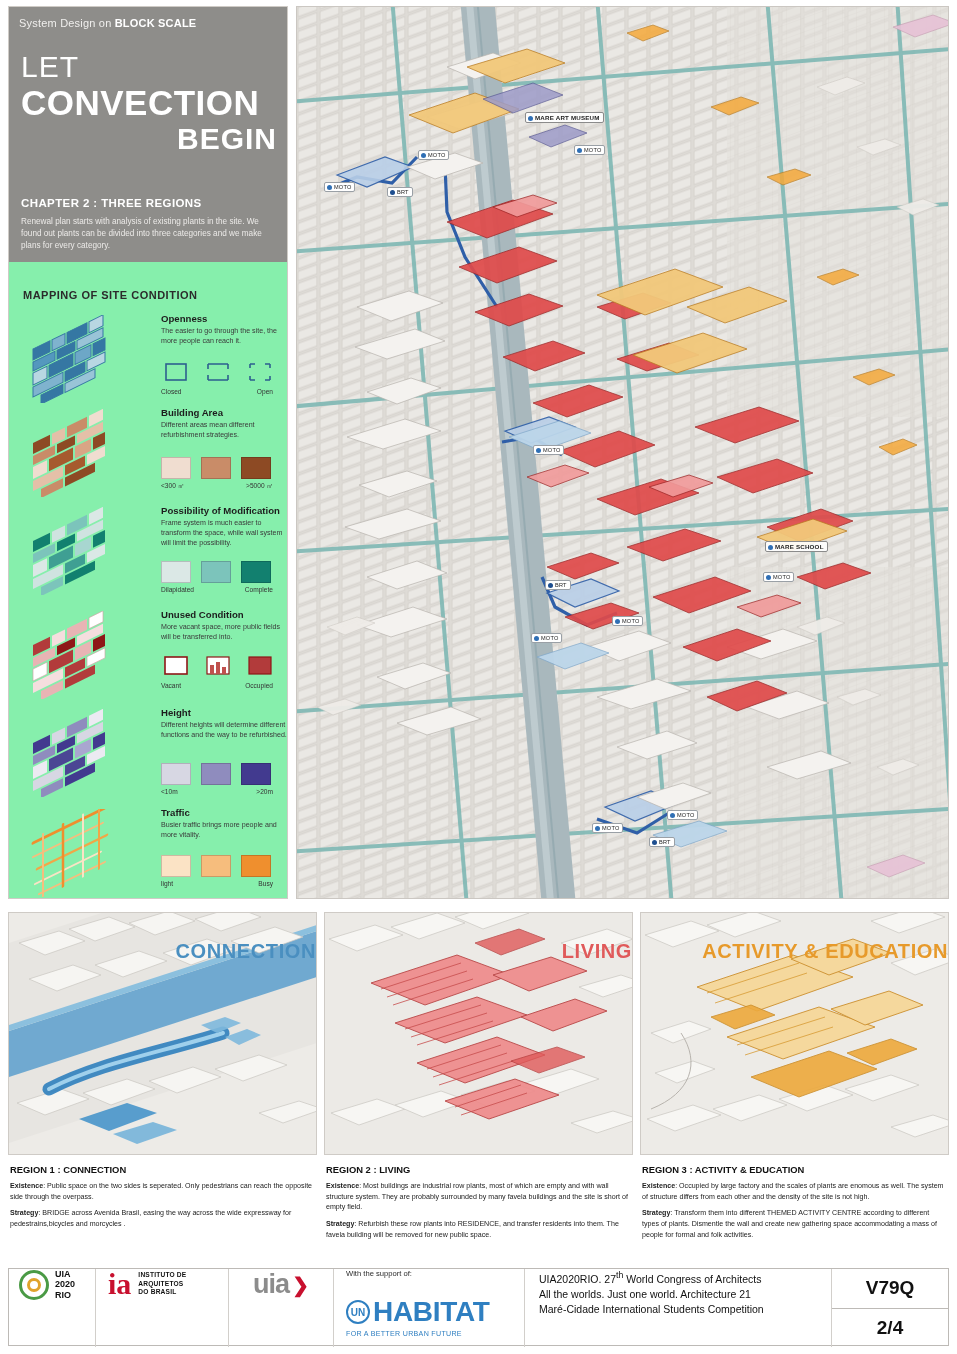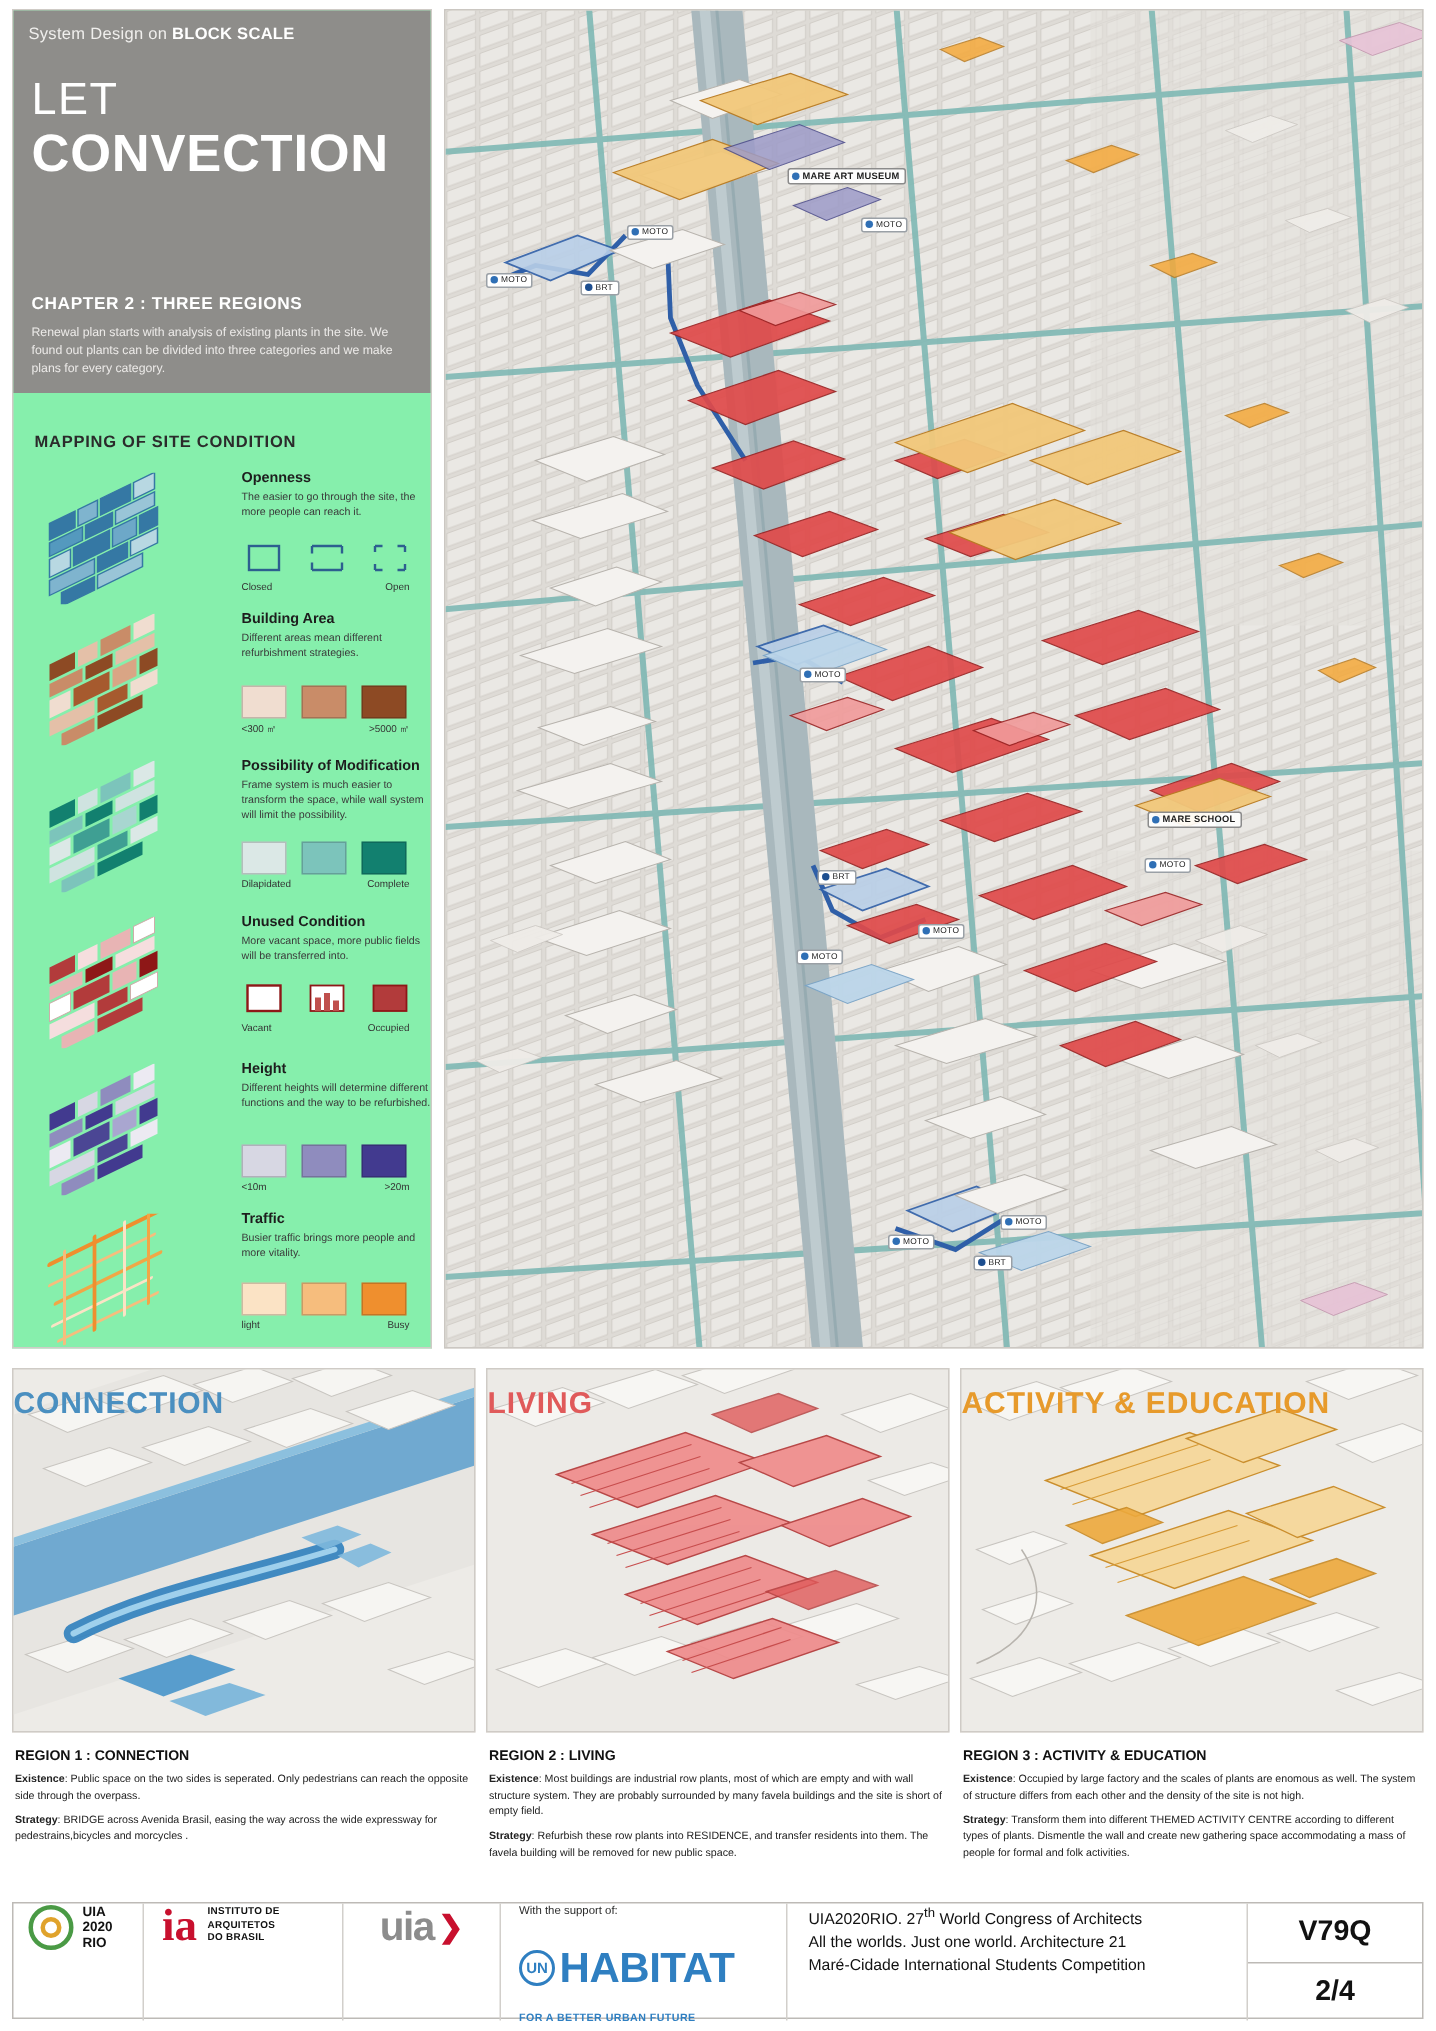--- a/index.html
+++ b/index.html
@@ -144,22 +144,22 @@
   #region-3 { left: 640px; width: 309px; }
   .region-img {
     position: relative;
     width: 100%; height: 243px;
     border: 1px solid #cfcbc6;
     background: #e9e7e3;
     overflow: hidden;
   }
   .region-img svg { display: block; }
   .region-label {
-    position: absolute; top: 12px; width: 100%;
-    text-align: left;
+    position: absolute; top: 27px; width: 100%;
+    text-align: right;
     font-size: 20px; font-weight: bold; letter-spacing: .6px;
   }
   #label-1 { color: #4a8fc0; }
   #label-2 { color: #e05a5a; }
   #label-3 { color: #e79a2b; }
 
   .region-text { padding: 9px 2px 0 2px; }
   .region-title {
     font-size: 9.4px; font-weight: bold; color: #111; margin-bottom: 6px;
   }
@@ -205,21 +205,21 @@
   #f-un { width: 190px; padding-left: 12px; }
   #f-un .sup { font-size: 7.6px; color: #2b2b2b; margin-bottom: 18px; }
   #f-un .un-main { display: flex; align-items: center; gap: 3px; }
   #f-un .un-badge {
     width: 24px; height: 24px; border-radius: 50%;
     border: 2px solid #2f7fc1; color: #2f7fc1;
     font-size: 10px; font-weight: bold;
     display: flex; align-items: center; justify-content: center;
   }
   #f-un .un-word { font-size: 28px; font-weight: bold; color: #2f7fc1; letter-spacing: -.3px; }
-  #f-un .un-sub { font-size: 7.1px; font-weight: bold; color: #2f7fc1; letter-spacing: .3px; margin-top: 13px; }
+  #f-un .un-sub { font-size: 7.1px; font-weight: normal; color: #2f7fc1; letter-spacing: .3px; margin-top: 2px; }
 
   #f-comp { flex: 1; padding-left: 14px; }
   #f-comp div { font-size: 10.5px; color: #111; line-height: 1.45; }
 
   #f-code {
     width: 116px; height: 78px;
     display: flex; flex-direction: column;
   }
   #f-code .cell {
     flex: 1; display: flex; align-items: center; justify-content: center;
@@ -234,20 +234,21 @@
 
   <div id="top-area">
 
     <div id="left-col">
 
       <div id="title-block">
         <div id="tagline"><span>System Design on </span><b>BLOCK SCALE</b></div>
         <div id="headline">
           <div class="hl1">LET</div>
           <div class="hl2">CONVECTION</div>
+          <div class="hl3">BEGIN</div>
         </div>
         <div id="chapter">
           <div id="chapter-title">CHAPTER 2 : THREE REGIONS</div>
           <div id="chapter-body">Renewal plan starts with analysis of existing plants in the site. We found out plants can be divided into three categories and we make plans for every category.</div>
         </div>
       </div>
 
       <div id="mapping-title">MAPPING OF SITE CONDITION</div>
 
       <div class="legend-row" style="top:306px">

